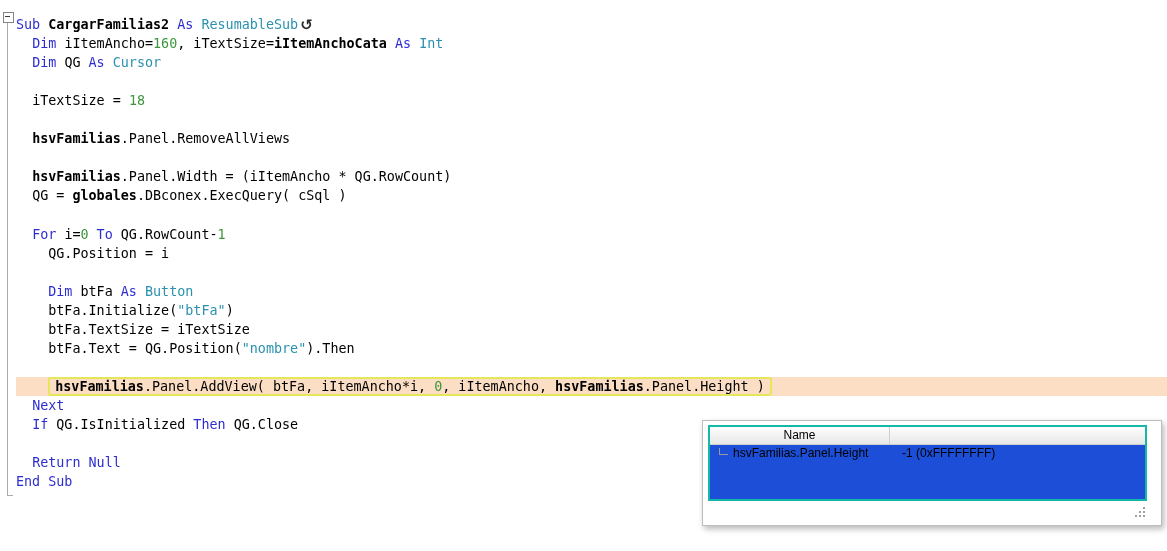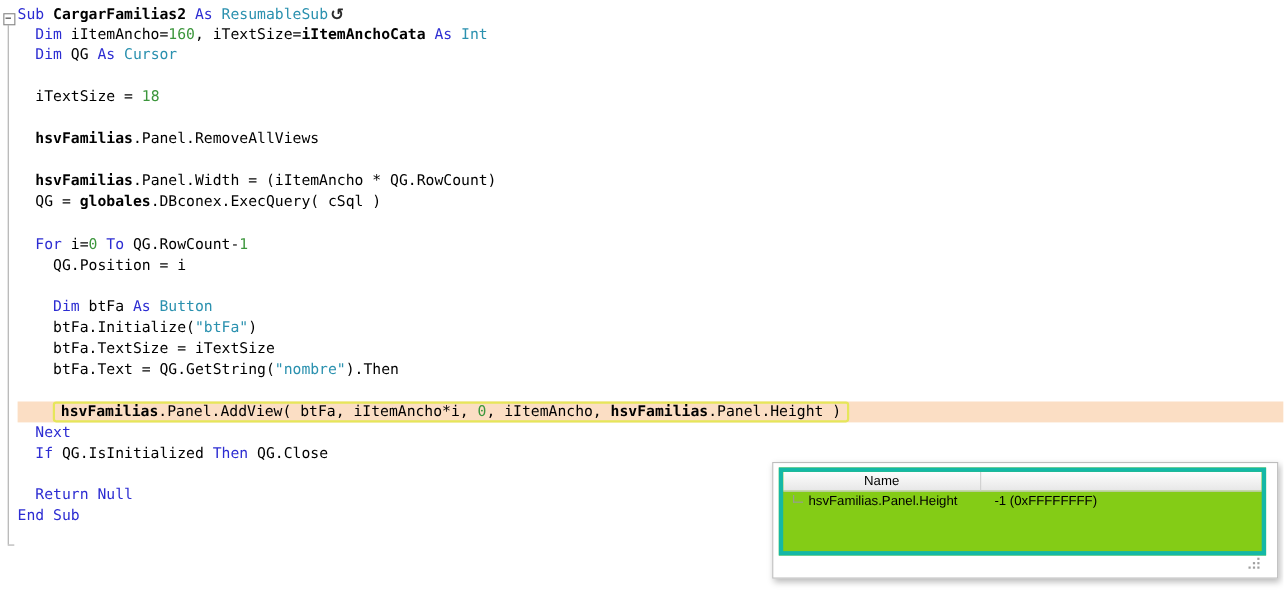--- a/index.html
+++ b/index.html
@@ -1,19 +1,19 @@
 <!DOCTYPE html>
 <html><head>
 <meta charset="utf-8">
 <style>
   html,body{margin:0;padding:0;background:#fff;}
   #screen{position:relative;width:1167px;height:551px;background:#fff;overflow:hidden;
           font-family:"DejaVu Sans Mono",monospace;}
   
-  #code-lines{position:absolute;left:0;top:0;right:0;padding:3px 0 0 16px;
+  #code-lines{position:absolute;left:0;top:0;right:0;padding:15px 0 0 16px;
               font-size:13.4px;color:#000;}
   .line{height:19.05px;line-height:19.05px;white-space:pre;}
   .line.current{background:#fbdec4;}
   .tk-k{color:#2d2dd2;}
   .tk-t{color:#2b91af;}
   .tk-s{color:#2b91af;}
   .tk-n{color:#3c963c;}
   .tk-g{color:#000000;font-weight:bold;}
   .tk-b{color:#000;font-weight:bold;}
   .tk-p{color:#000;}
@@ -28,21 +28,21 @@
             border:1px solid #848484;z-index:3;}
   .fold-box::after{content:"";position:absolute;left:1px;top:3px;width:5px;height:1px;
             background:#3a3a3a;}
   .fold-vline{position:absolute;left:7px;top:22px;width:1px;height:473px;background:#ababab;z-index:2;}
   .fold-tick{position:absolute;left:7px;top:495px;width:6px;height:1px;background:#ababab;z-index:2;}
   
   #popup{position:absolute;left:702px;top:420px;width:458px;height:104px;background:#fff;
          border:1px solid #bdbdbd;box-shadow:2px 3px 6px rgba(0,0,0,0.28);z-index:10;
          font-family:"Liberation Sans","DejaVu Sans",sans-serif;}
   #watch-table{position:absolute;left:5px;top:4px;width:435px;height:72px;
-               border:4px solid #14b8a6;background:#84cc16;overflow:hidden;}
+               border:2px solid #14b8a6;background:#1d4ed8;overflow:hidden;}
   .tbl-header{display:flex;height:17px;background:linear-gradient(#fdfdfd,#e7e7e7);
               border-bottom:1px solid #cfcfcf;font-size:12px;color:#000;}
   .hcell{line-height:17px;text-align:center;}
   .hcell.name{width:179px;border-right:1px solid #cfcfcf;}
   .hcell.value{flex:1;}
   .tbl-row{display:flex;height:17px;line-height:17px;font-size:12px;color:#000;}
   .ccell.name{width:180px;padding-left:6px;white-space:nowrap;overflow:hidden;}
   .ccell.value{flex:1;padding-left:6px;white-space:nowrap;}
   .branch{display:inline-block;width:8px;height:6px;border-left:1px solid #9a9a9a;
           border-bottom:1px solid #9a9a9a;margin:0 5px 2px 3px;}
@@ -69,21 +69,21 @@
       <div class="line">  </div>
       <div class="line">  <span class="tk-g">hsvFamilias</span><span class="tk-p">.Panel.Width = (iItemAncho * QG.RowCount)</span></div>
       <div class="line">  <span class="tk-p">QG = </span><span class="tk-g">globales</span><span class="tk-p">.DBconex.ExecQuery( cSql )</span></div>
       <div class="line">  </div>
       <div class="line">  <span class="tk-k">For </span><span class="tk-p">i=</span><span class="tk-n">0</span><span class="tk-k"> To </span><span class="tk-p">QG.RowCount-</span><span class="tk-n">1</span></div>
       <div class="line">    <span class="tk-p">QG.Position = i</span></div>
       <div class="line">    </div>
       <div class="line">    <span class="tk-k">Dim </span><span class="tk-p">btFa</span><span class="tk-k"> As </span><span class="tk-t">Button</span></div>
       <div class="line">    <span class="tk-p">btFa.Initialize(</span><span class="tk-s">"btFa"</span><span class="tk-p">)</span></div>
       <div class="line">    <span class="tk-p">btFa.TextSize = iTextSize</span></div>
-      <div class="line">    <span class="tk-p">btFa.Text = QG.GetString(</span><span class="tk-s">"nombre"</span><span class="tk-p">).Then</span></div>
+      <div class="line">    <span class="tk-p">btFa.Text = QG.Position(</span><span class="tk-s">"nombre"</span><span class="tk-p">).Then</span></div>
       <div class="line">    </div>
       <div class="line current">    <span class="hlbox cur"><span class="tk-g">hsvFamilias</span><span class="tk-p">.Panel.AddView( btFa, iItemAncho*i, </span><span class="tk-n">0</span><span class="tk-p">, iItemAncho, </span><span class="tk-g">hsvFamilias</span><span class="tk-p">.Panel.Height )</span></span></div>
       <div class="line">  <span class="tk-k">Next</span></div>
       <div class="line">  <span class="tk-k">If </span><span class="tk-p">QG.IsInitialized</span><span class="tk-k"> Then </span><span class="tk-p">QG.Close</span></div>
       <div class="line">  </div>
       <div class="line">  <span class="tk-k">Return Null</span></div>
       <div class="line"><span class="tk-k">End Sub</span></div>
     </div>
 
   <div id="popup">

